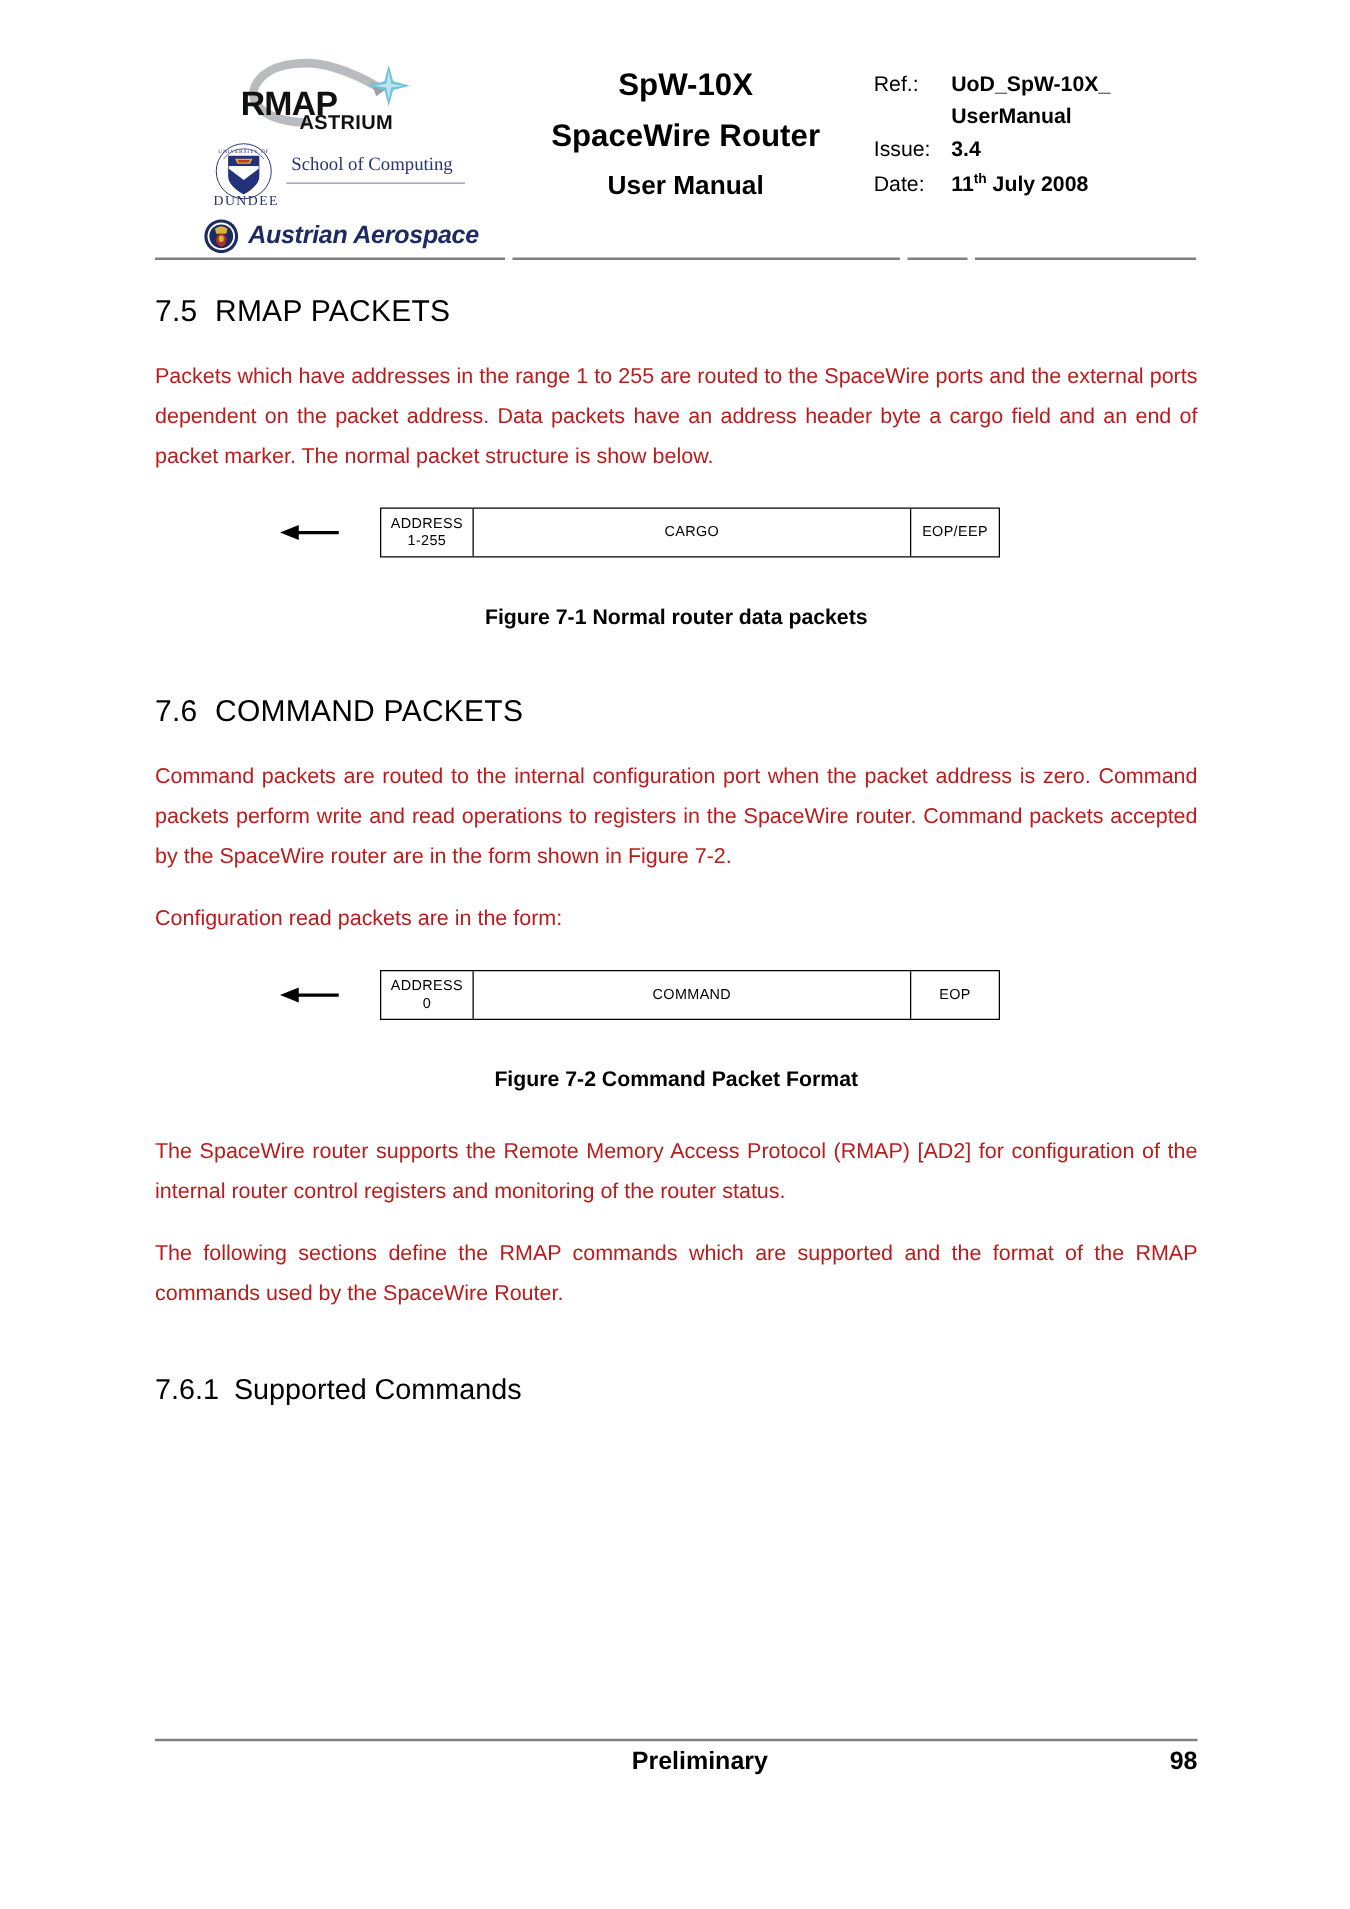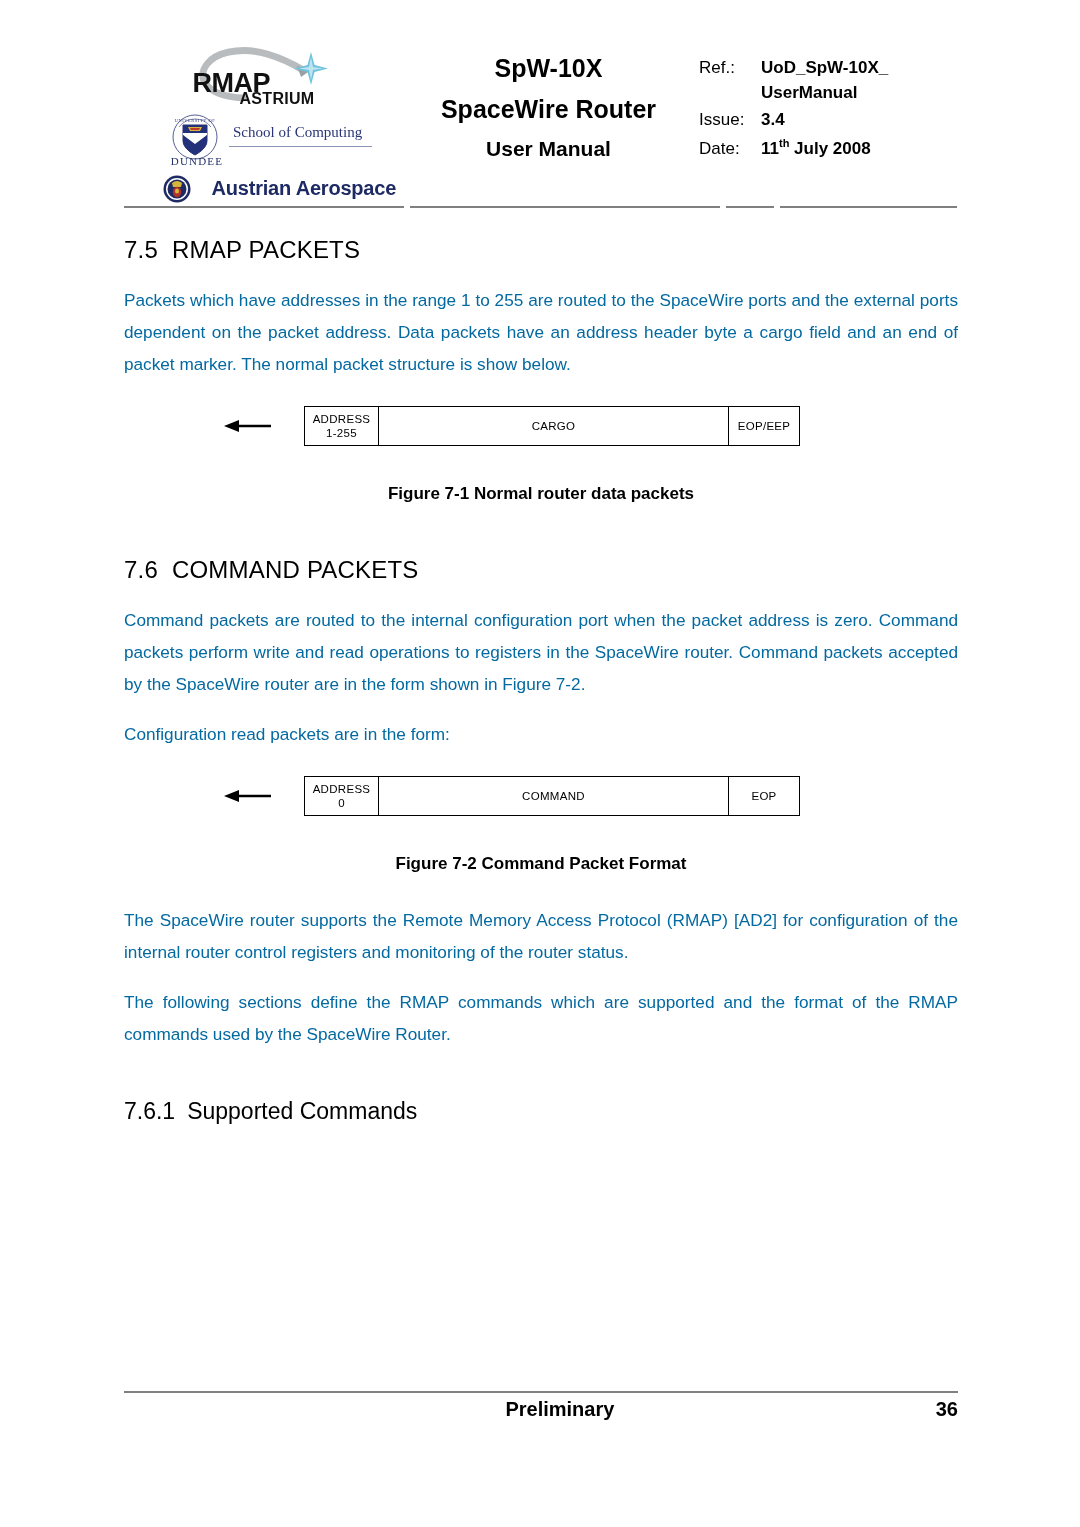--- a/index.html
+++ b/index.html
@@ -135,26 +135,26 @@
     left: 8px;
     top: 1px;
     width: 28px;
     height: 28px;
   }
   .aa-word {
     position: absolute;
     left: 44px;
     top: 3px;
     font-family: "Liberation Sans", sans-serif;
+    font-style: italic;
     font-weight: bold;
     font-size: 20px;
     letter-spacing: -0.2px;
     color: #1d2a63;
     white-space: nowrap;
-    margin-left: 13px;
   }
 
   .title-col {
     width: 285px;
     text-align: center;
     padding-top: 14px;
   }
   .title-line {
     font-family: "Liberation Sans", sans-serif;
     font-weight: bold;
@@ -245,21 +245,21 @@
   }
   h3.subsec .num { margin-right: 12px; }
 
   p.body {
     font-family: "Liberation Sans", sans-serif;
     font-size: 17.2px;
     line-height: 32px;
     margin: 0 0 18px 0;
     text-align: justify;
     text-justify: inter-word;
-    color: #0369a1;
+    color: #b91c1c;
   }
   p.body.nojust { text-align: left; }
   p.body.last { margin-bottom: 0; }
 
   .spacer-lg { height: 52px; }
   .spacer-md { height: 30px; }
 
   
   .figure {
     margin: 26px 0 0 0;
@@ -506,16 +506,16 @@
     <h3 class="subsec">
       <span class="num">7.6.1</span><span>Supported Commands</span>
     </h3>
 
 
   </div>
 
   <div class="footer-rule"></div>
   <div class="footer">
     <div class="footer-status">Preliminary</div>
-    <div class="footer-page">36</div>
+    <div class="footer-page">98</div>
   </div>
 
 </div>
 
 </body></html>

